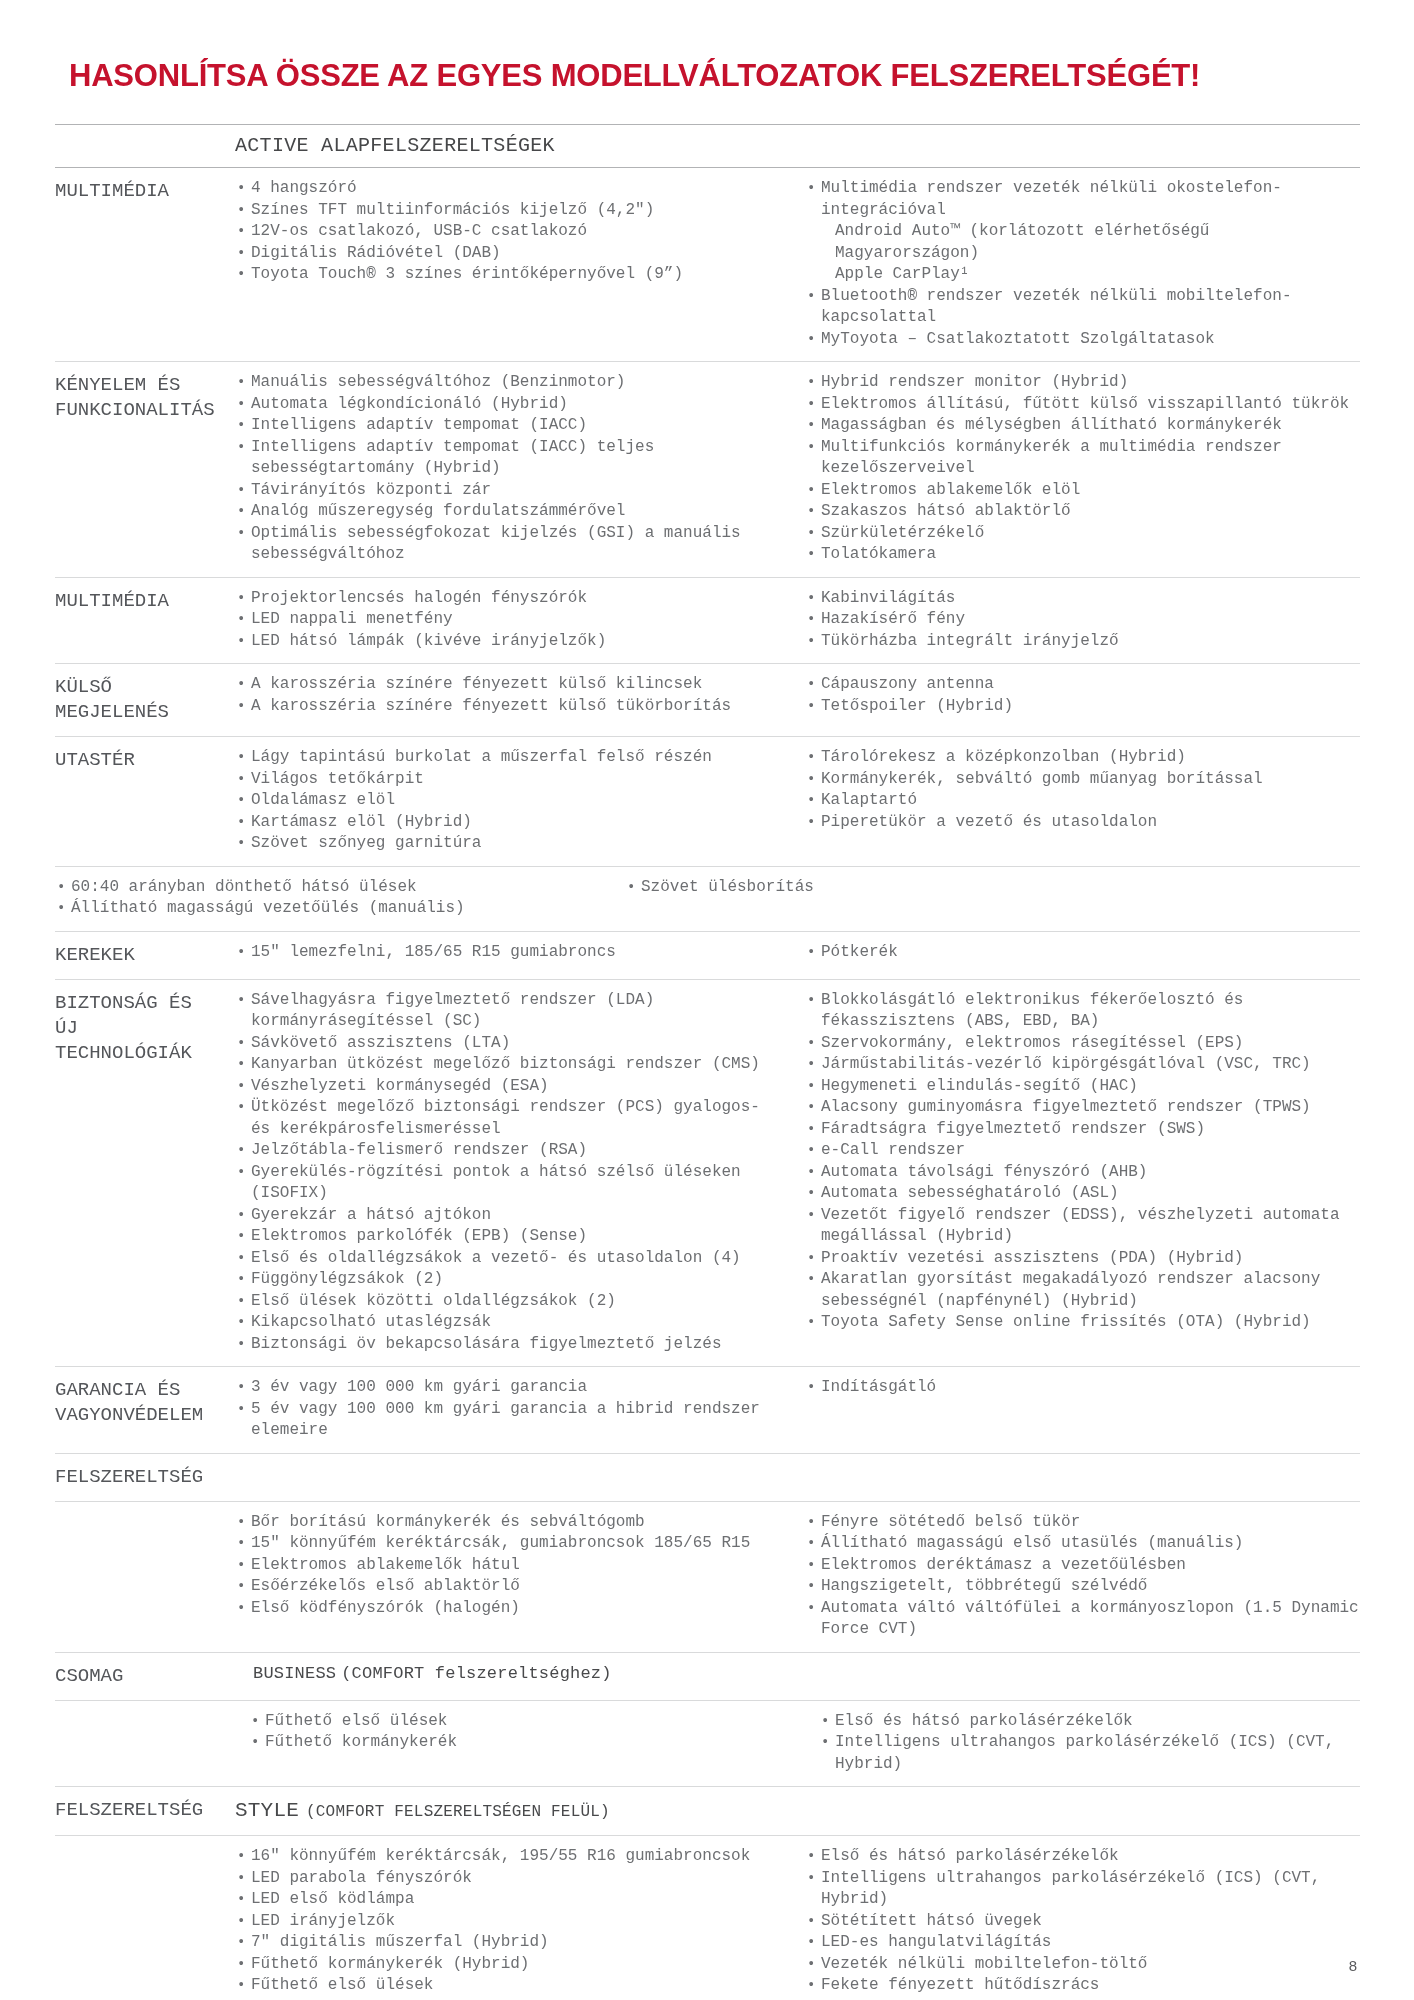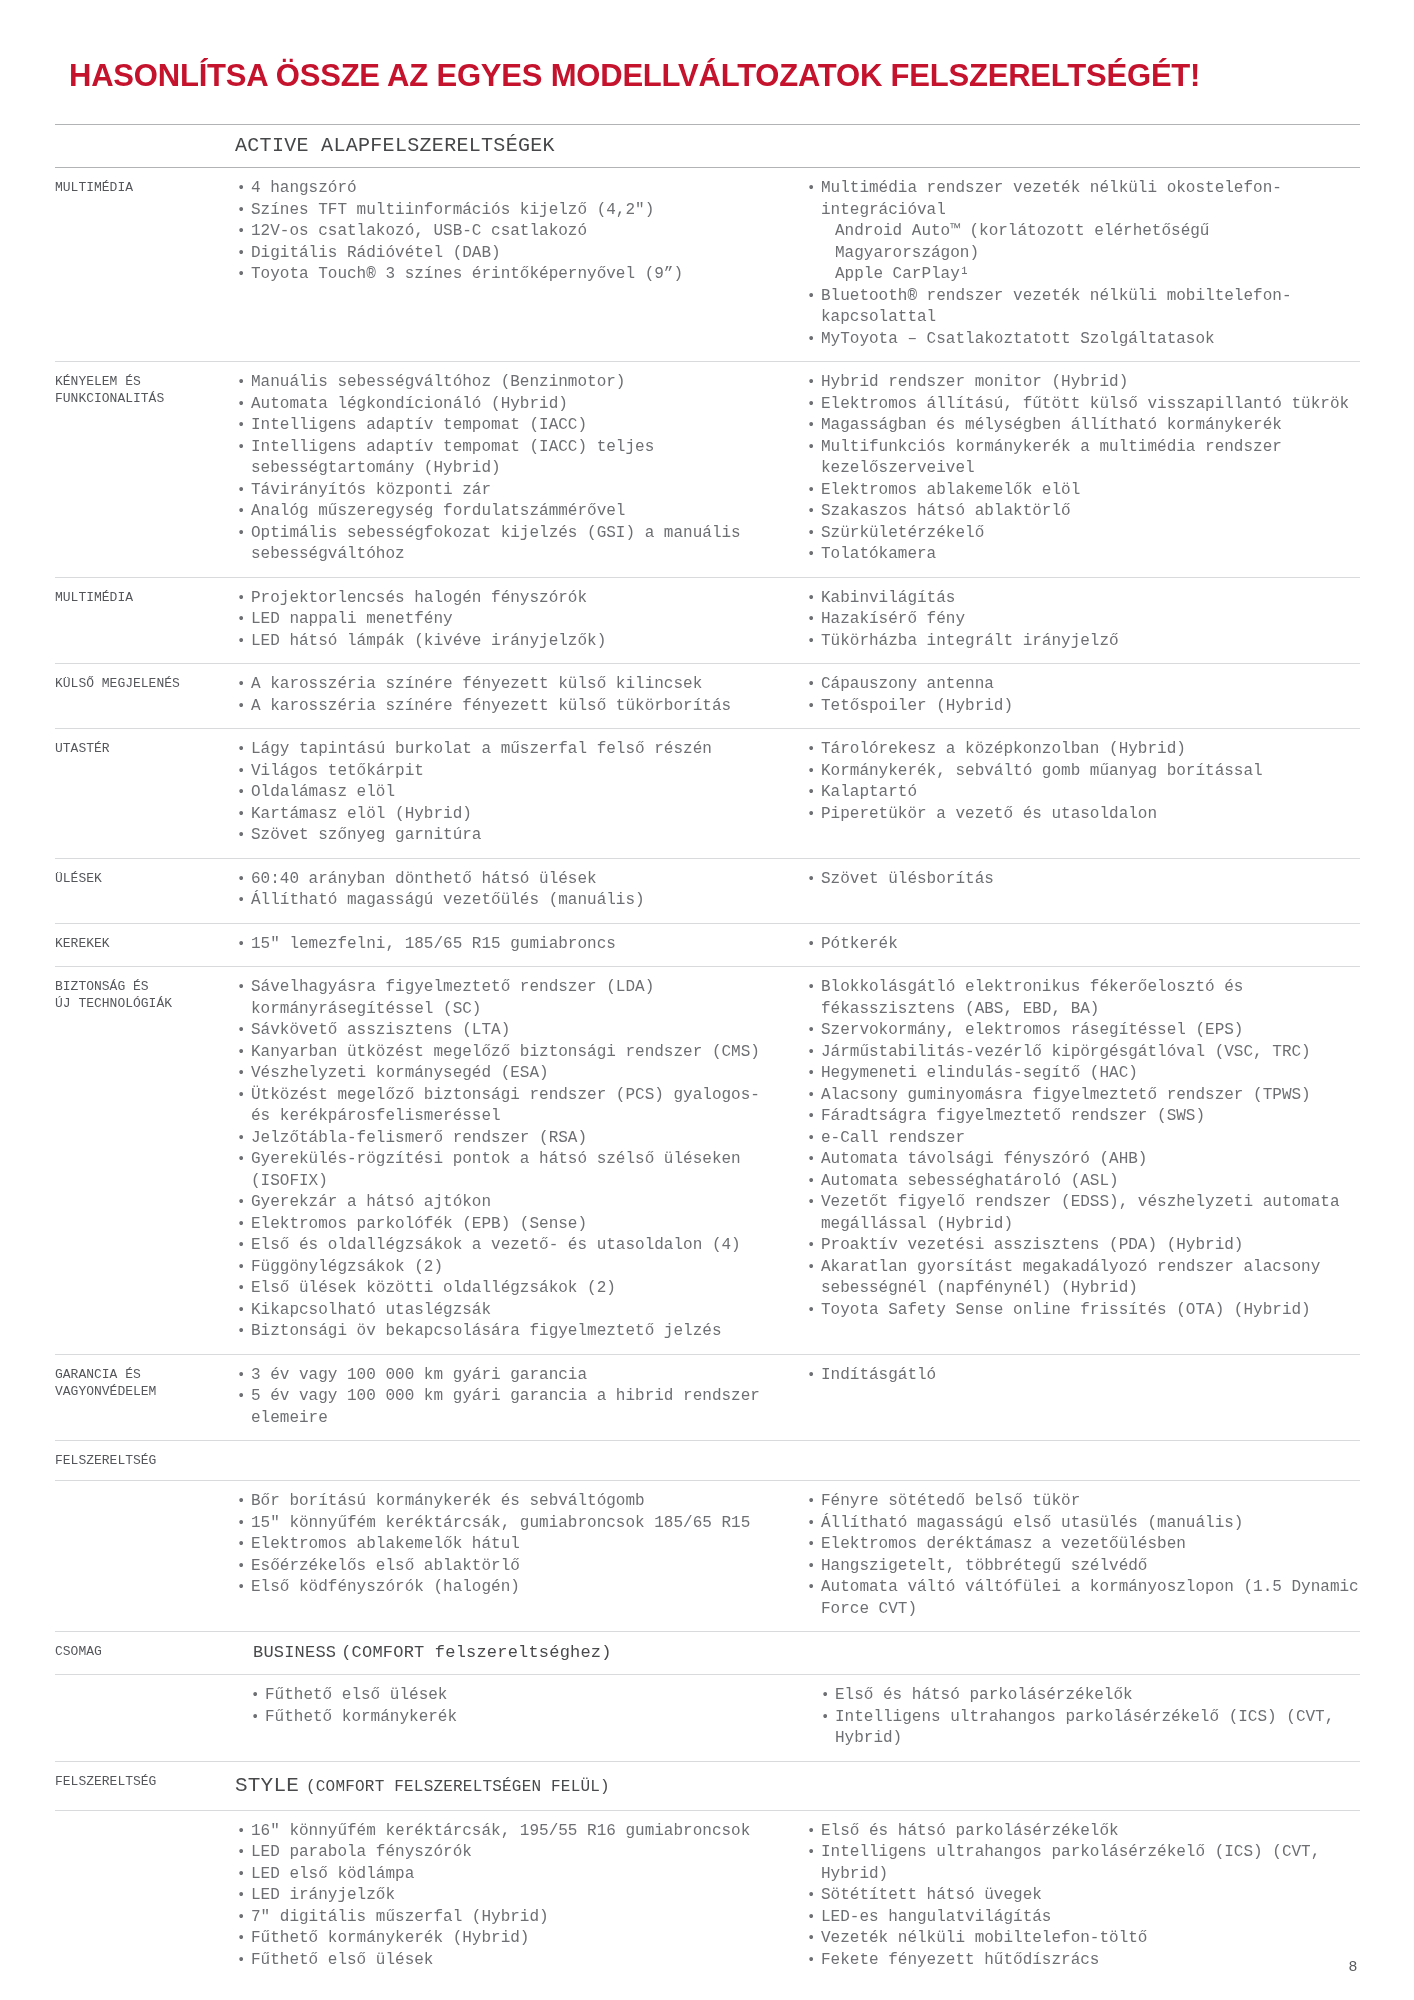--- a/index.html
+++ b/index.html
@@ -25,21 +25,21 @@
     border-bottom: 1px solid #d9dadb;
     font-family: Liberation Mono, monospace;
   }
   .row.header-row { border-bottom-color: #b2b3b5; }
   .row.last { border-bottom: none; }
   .col-label {
     flex: 0 0 180px;
     width: 180px;
     padding: 11px 10px 11px 0;
     box-sizing: border-box;
-    font-size: 13px;
+    font-size: 19px;
     line-height: 1.32;
     color: #54565a;
     white-space: pre-line;
   }
   .col-content { flex: 1; display: flex; }
   .active-header {
     padding: 9px 0 10px 0;
     font-size: 20px;
     letter-spacing: 0.3px;
     color: #464749;
@@ -184,21 +184,20 @@
             </ul>
             <ul class="features right-col">
               <li class="feature-item"><span class="feature-text">Tárolórekesz a középkonzolban (Hybrid)</span></li>
               <li class="feature-item"><span class="feature-text">Kormánykerék, sebváltó gomb műanyag borítással</span></li>
               <li class="feature-item"><span class="feature-text">Kalaptartó</span></li>
               <li class="feature-item"><span class="feature-text">Piperetükör a vezető és utasoldalon</span></li>
             </ul>
           </div>
         </div>
         <div class="row">
-          <div class="col-label">ÜLÉSEK</div>
           <div class="col-content">
             <ul class="features left-col">
               <li class="feature-item"><span class="feature-text">60:40 arányban dönthető hátsó ülések</span></li>
               <li class="feature-item"><span class="feature-text">Állítható magasságú vezetőülés (manuális)</span></li>
             </ul>
             <ul class="features right-col">
               <li class="feature-item"><span class="feature-text">Szövet ülésborítás</span></li>
             </ul>
           </div>
         </div>

